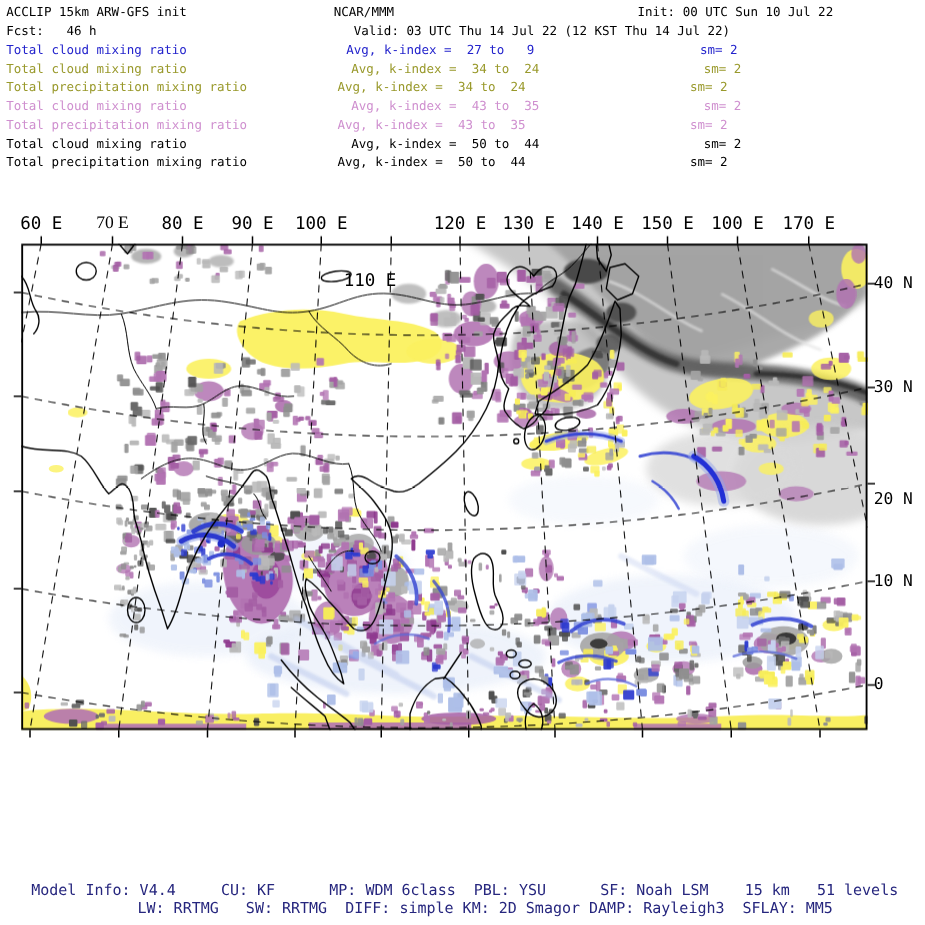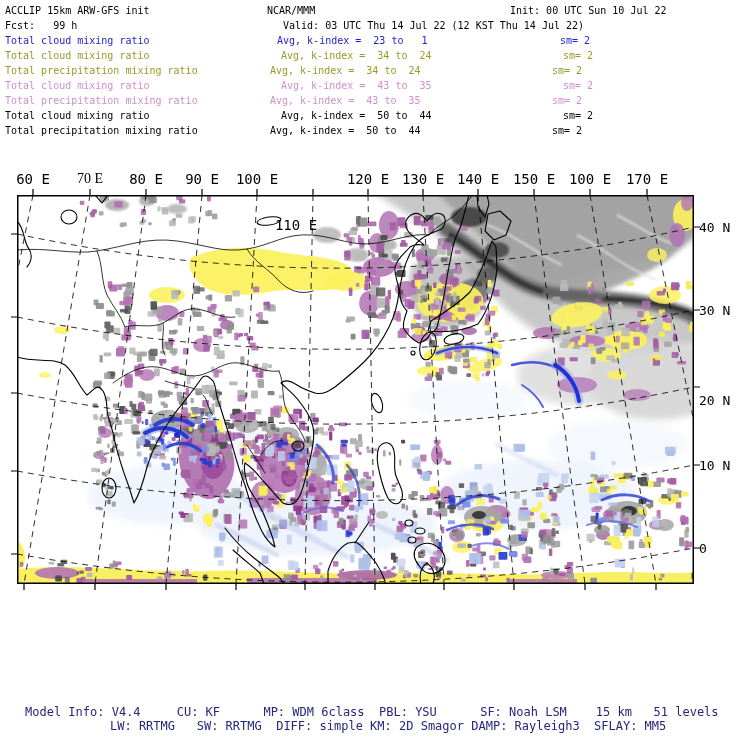--- a/index.html
+++ b/index.html
@@ -16,26 +16,26 @@
   .tk{stroke:#000;stroke-width:1.2px;}
 </style>
 </head>
 <body>
 
 <div class="page">
 
   <span class="hrow" style="left:5px;top:4px">ACCLIP 15km ARW-GFS init</span>
   <span class="hrow" style="left:267px;top:4px">NCAR/MMM</span>
   <span class="hrow" style="left:510px;top:4px">Init: 00 UTC Sun 10 Jul 22</span>
-  <span class="hrow" style="left:5px;top:19px">Fcst:   99 h</span>
+  <span class="hrow" style="left:5px;top:19px">Fcst:   46 h</span>
   <span class="hrow" style="left:283px;top:19px">Valid: 03 UTC Thu 14 Jul 22 (12 KST Thu 14 Jul 22)</span>
 
   <div id="stat-rows">
       <span class="hrow" style="left: 5px; top: 34px; color: rgb(35, 35, 204);">Total cloud mixing ratio</span>
-      <span class="hrow" style="left: 277px; top: 34px; color: rgb(35, 35, 204);">Avg, k-index =  23 to   1</span>
+      <span class="hrow" style="left: 277px; top: 34px; color: rgb(35, 35, 204);">Avg, k-index =  27 to   9</span>
       <span class="hrow" style="left: 560px; top: 34px; color: rgb(35, 35, 204);">sm= 2</span>
       <span class="hrow" style="left: 5px; top: 49px; color: rgb(153, 153, 43);">Total cloud mixing ratio</span>
       <span class="hrow" style="left: 281px; top: 49px; color: rgb(153, 153, 43);">Avg, k-index =  34 to  24</span>
       <span class="hrow" style="left: 563px; top: 49px; color: rgb(153, 153, 43);">sm= 2</span>
       <span class="hrow" style="left: 5px; top: 64px; color: rgb(153, 153, 43);">Total precipitation mixing ratio</span>
       <span class="hrow" style="left: 270px; top: 64px; color: rgb(153, 153, 43);">Avg, k-index =  34 to  24</span>
       <span class="hrow" style="left: 552px; top: 64px; color: rgb(153, 153, 43);">sm= 2</span>
       <span class="hrow" style="left: 5px; top: 79px; color: rgb(207, 143, 207);">Total cloud mixing ratio</span>
       <span class="hrow" style="left: 281px; top: 79px; color: rgb(207, 143, 207);">Avg, k-index =  43 to  35</span>
       <span class="hrow" style="left: 563px; top: 79px; color: rgb(207, 143, 207);">sm= 2</span>

